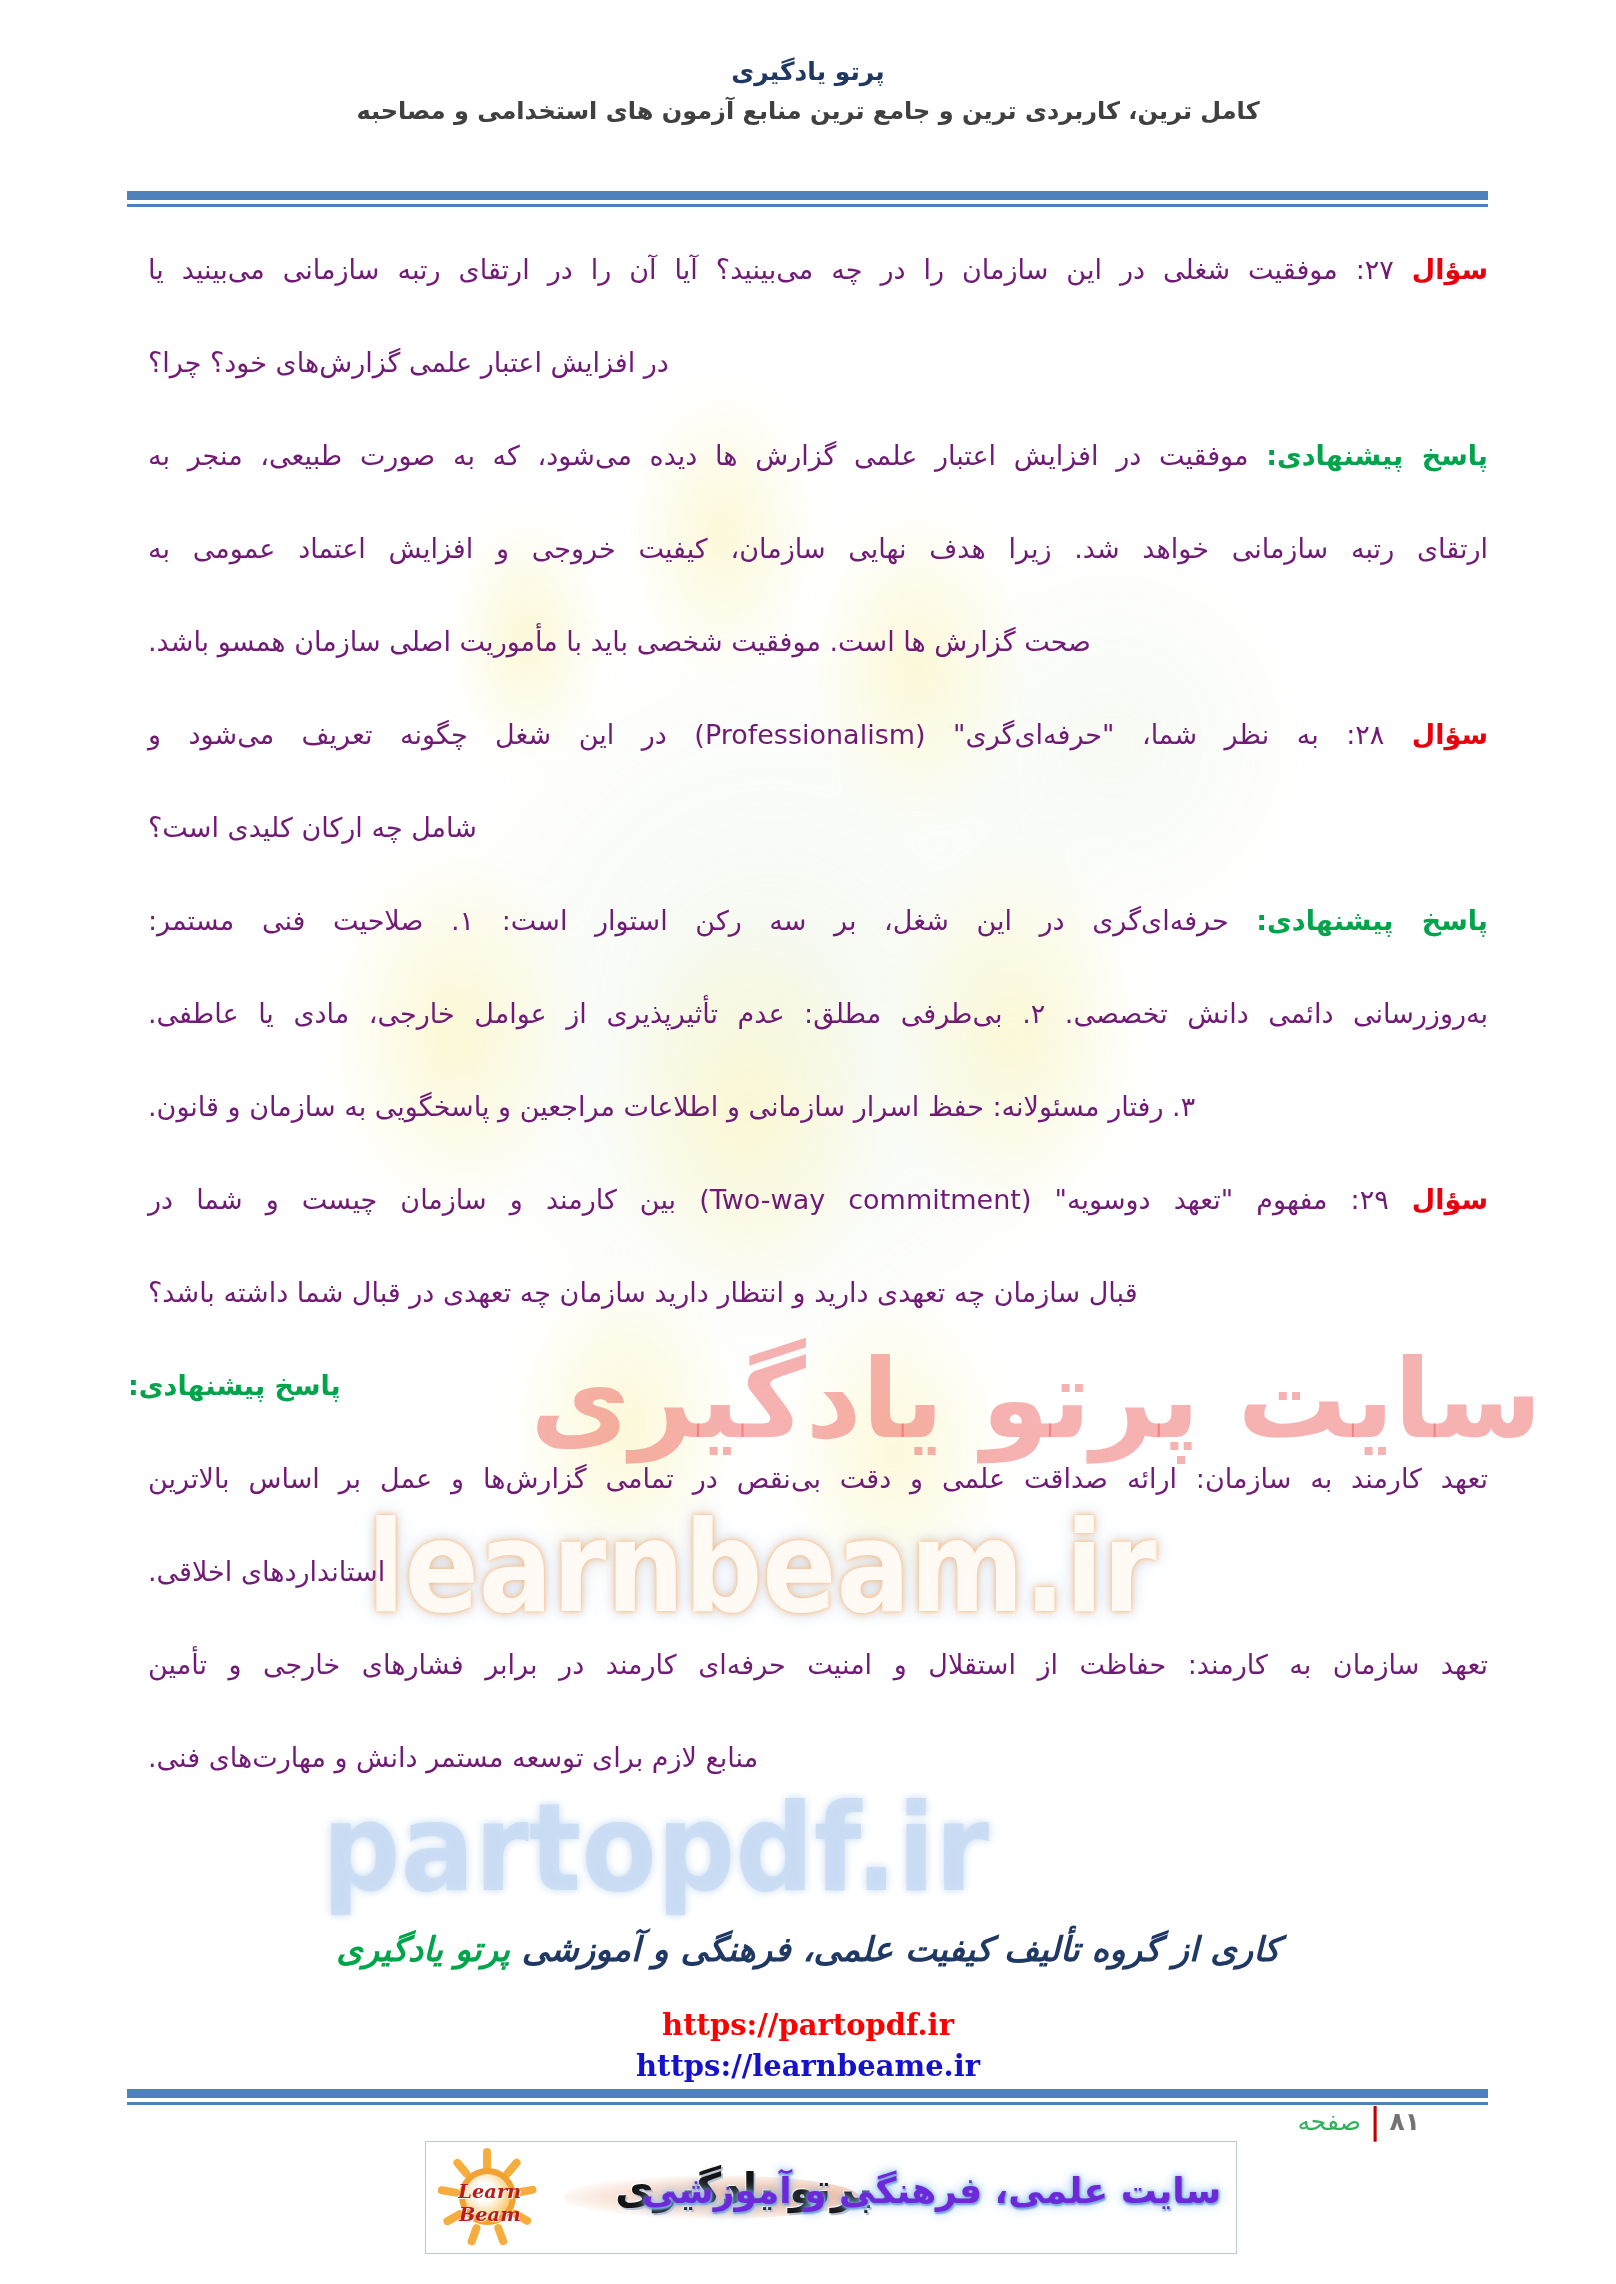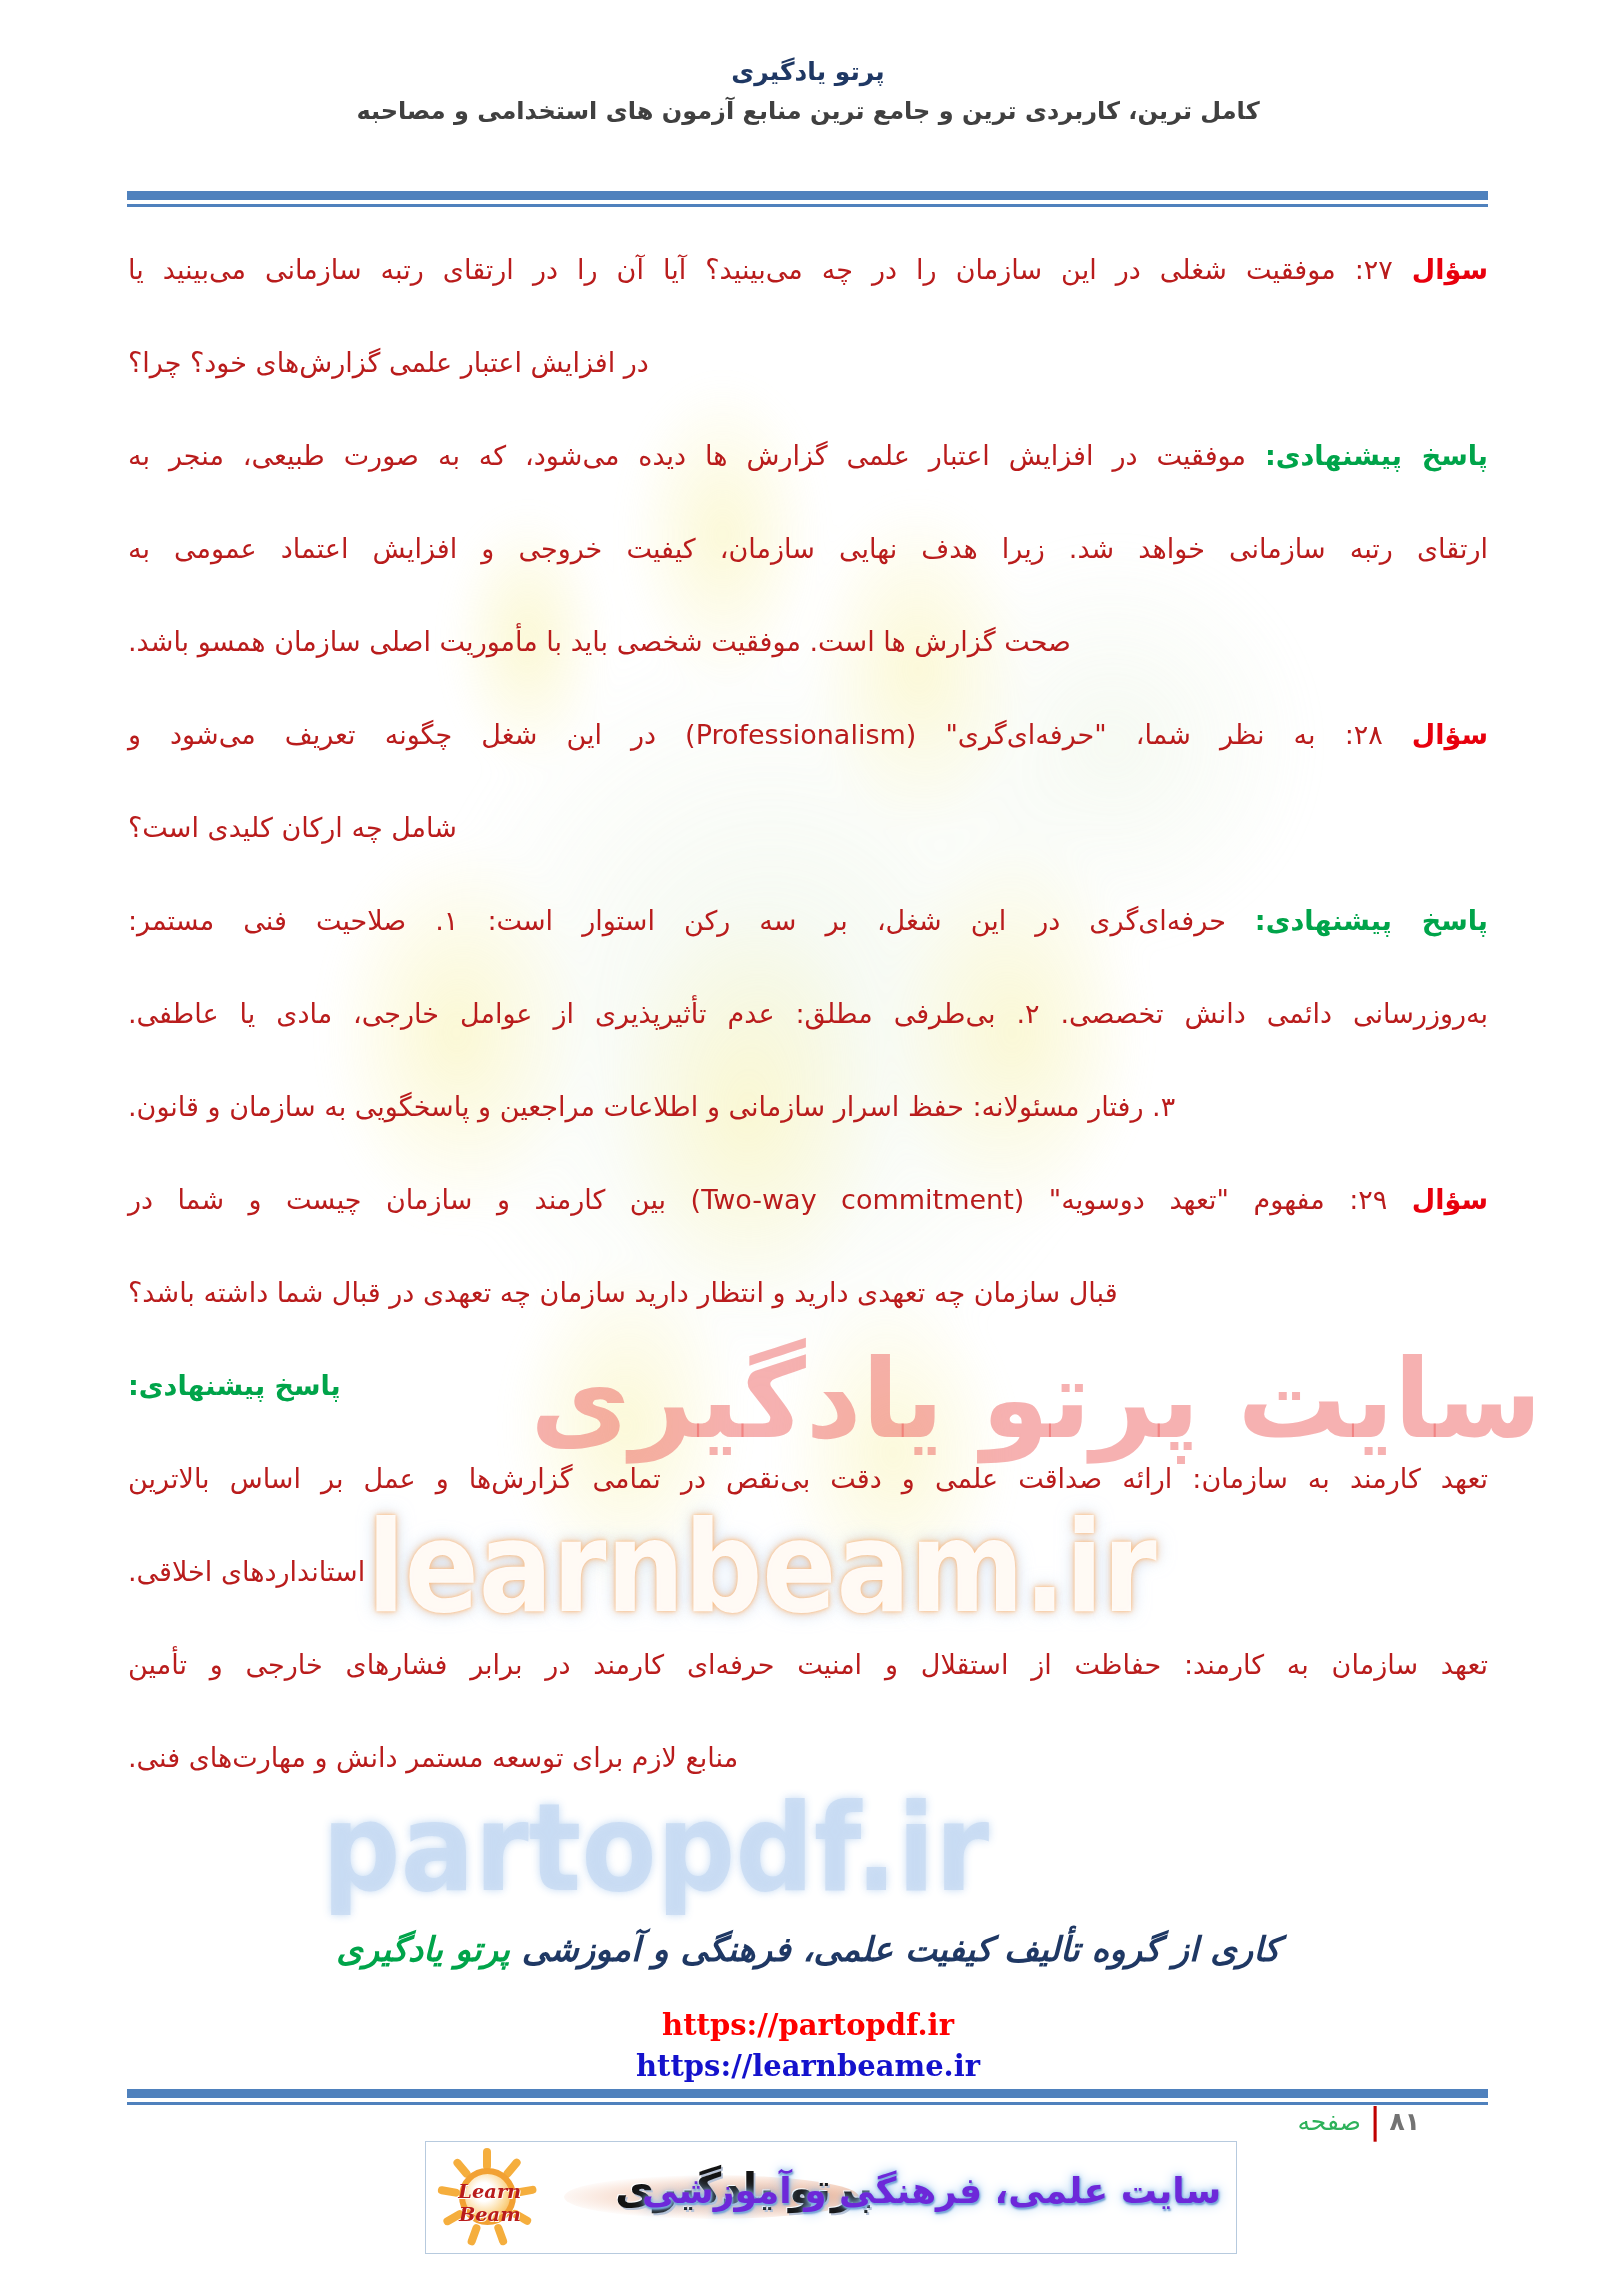--- a/index.html
+++ b/index.html
@@ -59,21 +59,21 @@
 
   
   .body-text {
     position:absolute; left:128px; right:128px; top:223px; z-index:2;
     direction:rtl; font-size:27px; color:#161616;
   }
   .line { height:93px; line-height:93px; text-align:left; white-space:normal; }
   .line.full { text-align:justify; text-align-last:justify; }
   .seg-red   { color:#e8000d; font-weight:bold; }
   .seg-green { color:#00a44a; font-weight:bold; }
-  .seg-black { color:#b91c1c; }
+  .seg-black { color:#701a75;margin-left:20px; }
 
   
   .credit {
     position:absolute; left:0; right:0; top:1929px; text-align:center; z-index:2;
     direction:rtl; font-size:34px; font-weight:bold; font-style:italic; color:#1f3864;
   }
   .credit .brand { color:#00a44a; }
   .link-line { position:absolute; left:0; right:0; text-align:center; z-index:2; font-weight:bold; }
   .link-red  { top:2008px; font-size:29px; color:#fe0000; font-family:"DejaVu Serif", serif; }
   .link-blue { top:2049px; font-size:29px; color:#1412cc; font-family:"DejaVu Serif", serif; }

